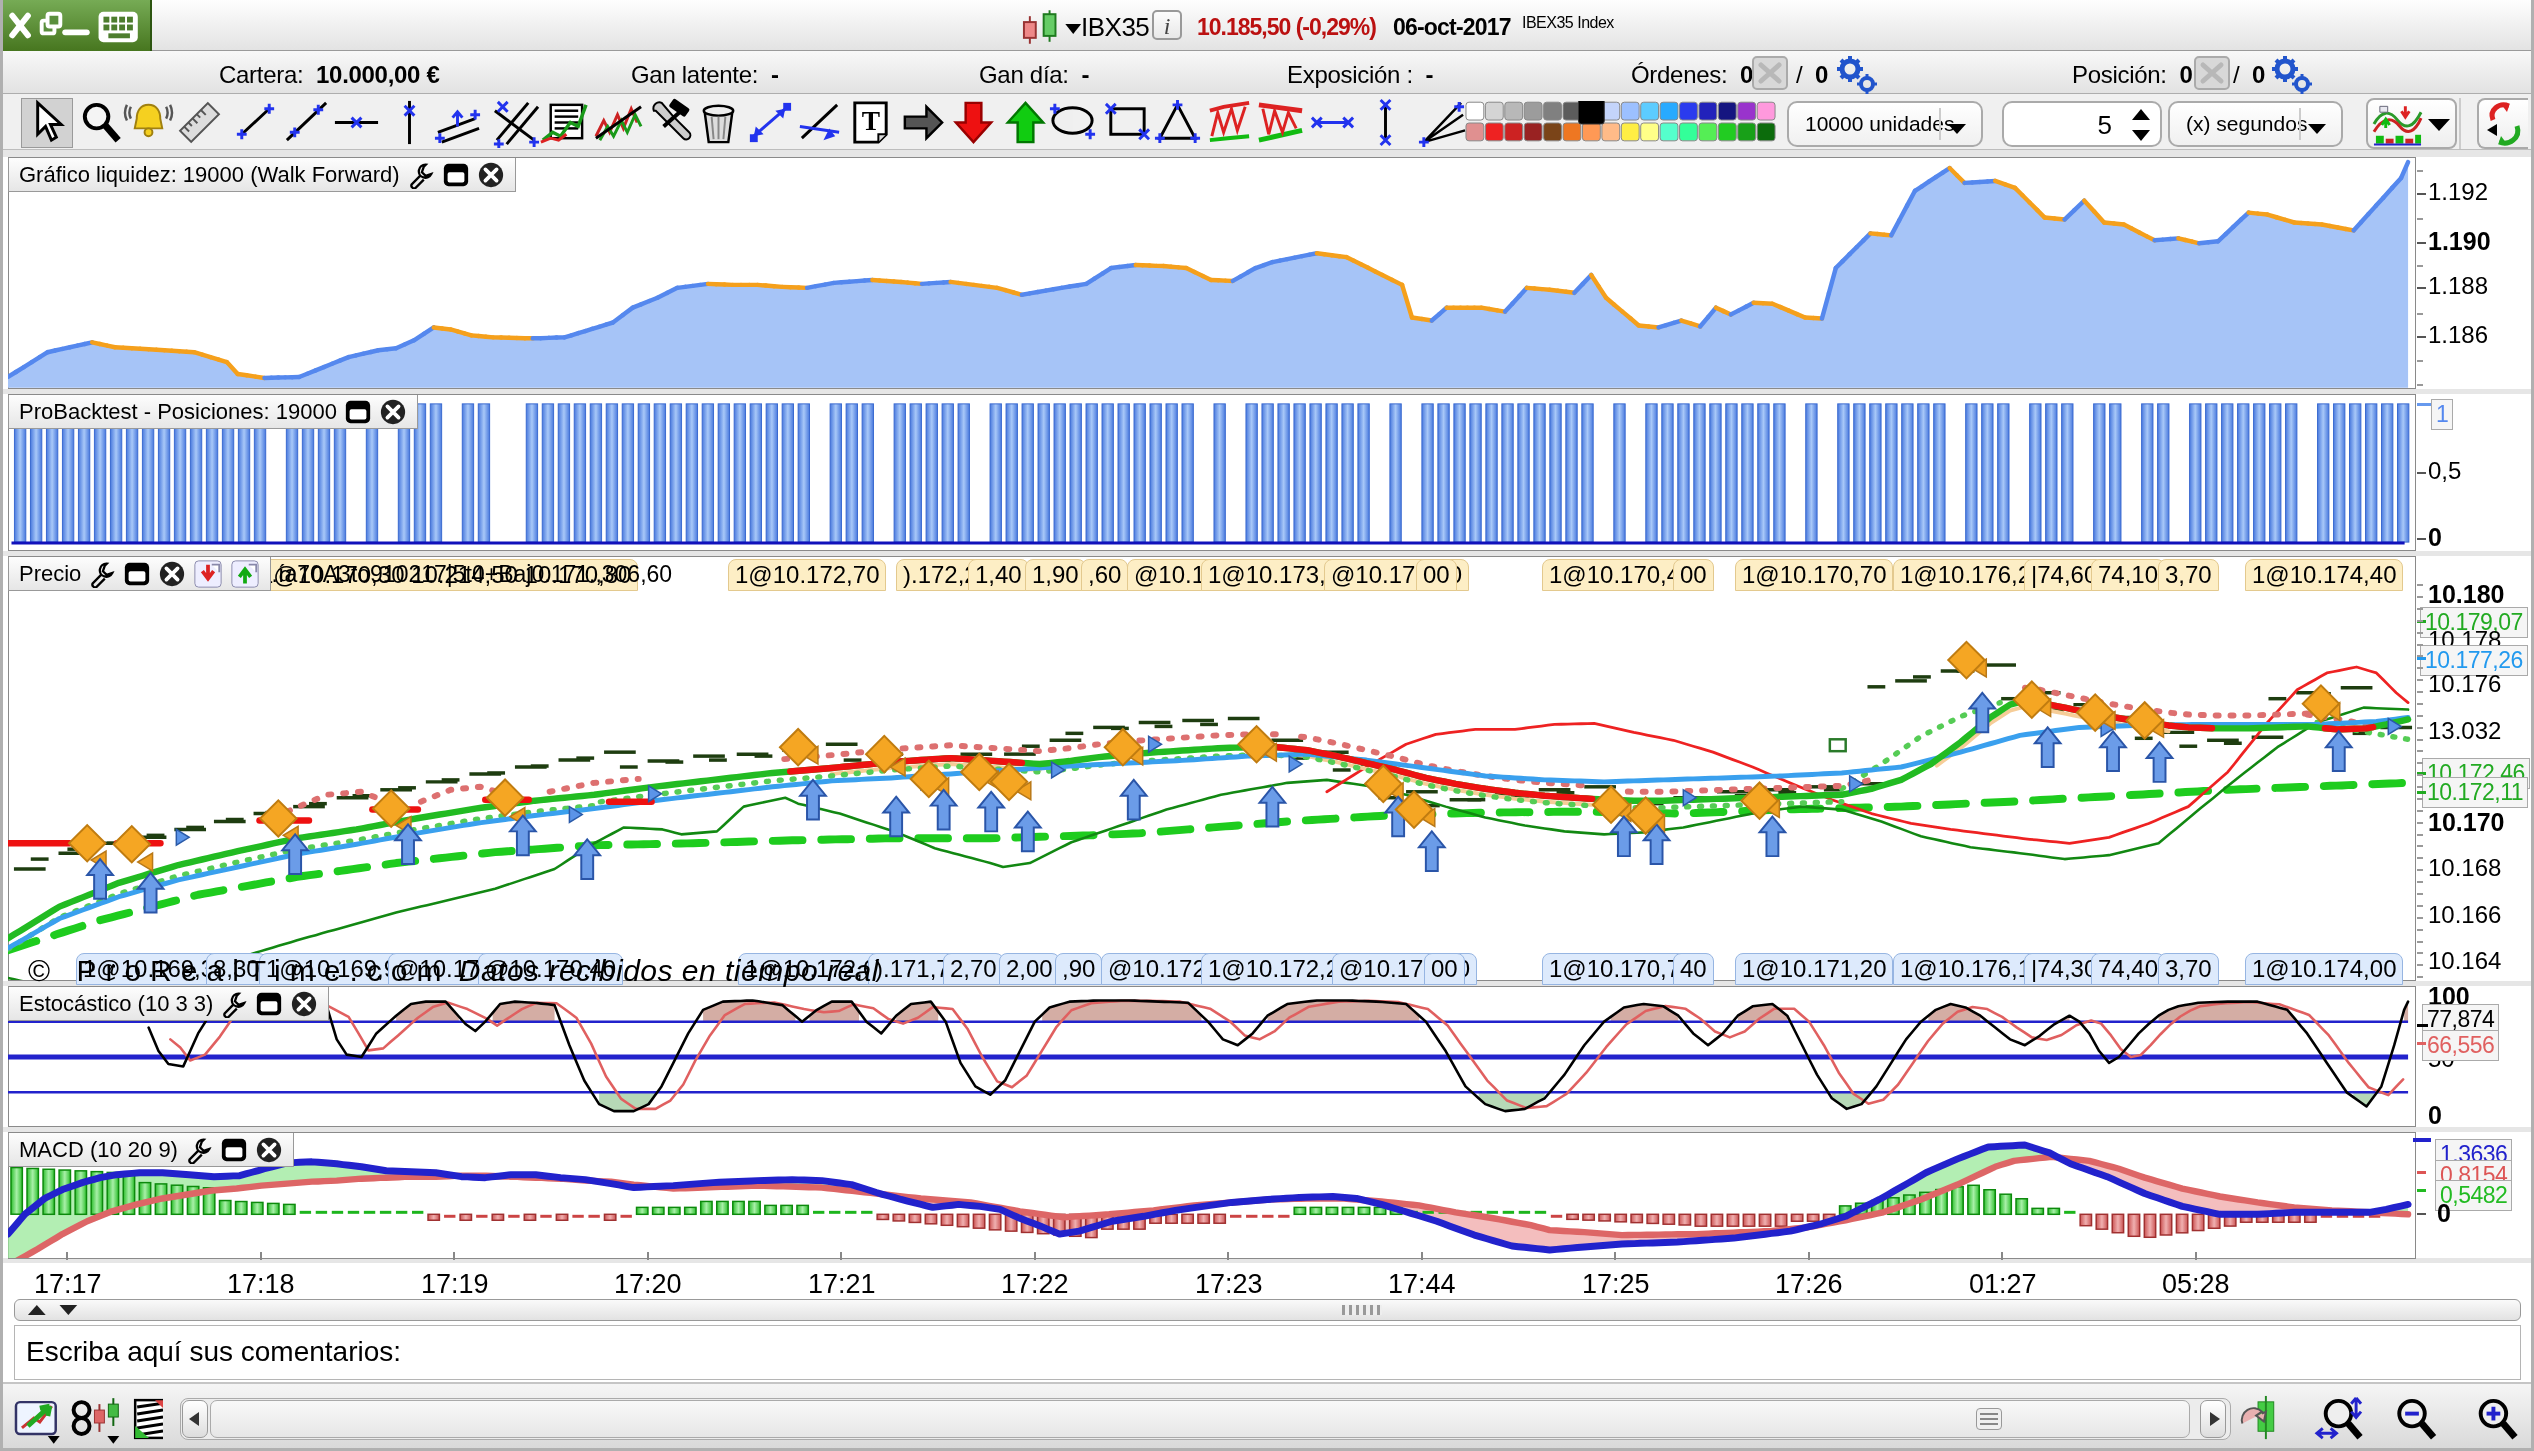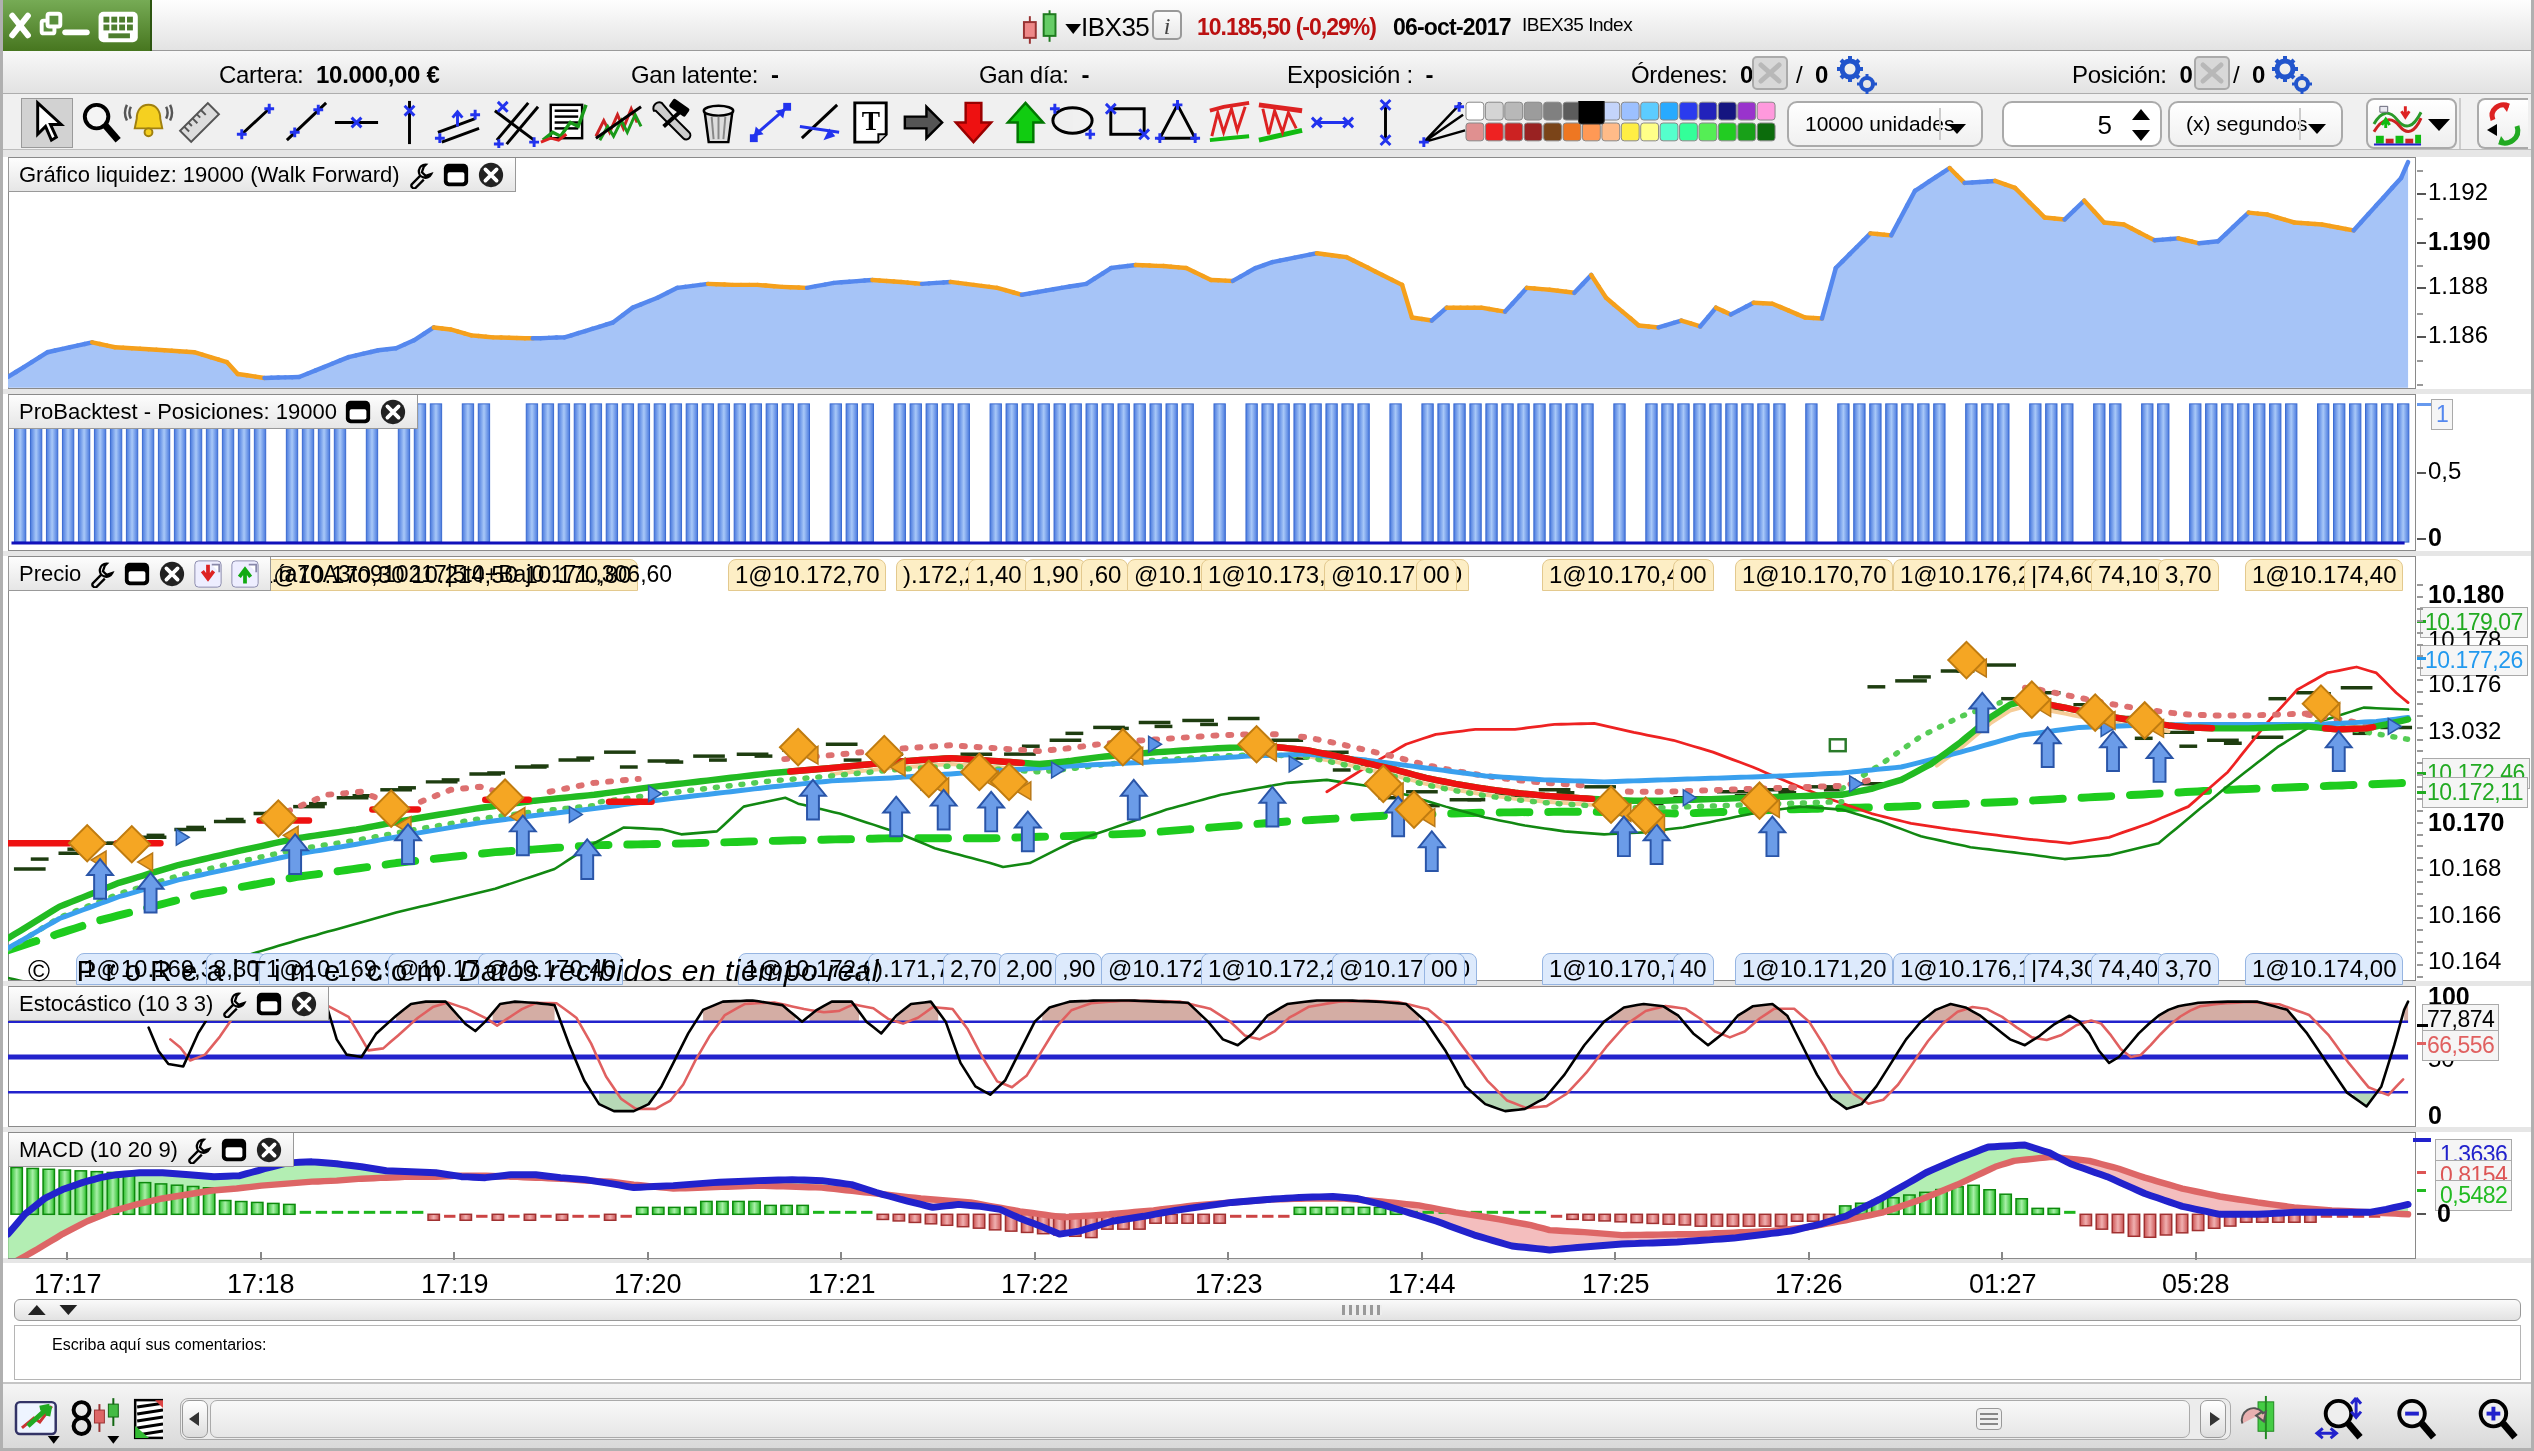--- a/index.html
+++ b/index.html
@@ -44,21 +44,21 @@
 <line x1="10" y1="8" x2="10" y2="36" stroke="#993333" stroke-width="2"></line>
 <rect x="4" y="14" width="12" height="16" fill="#e88" stroke="#993333" stroke-width="2"></rect>
 <line x1="30" y1="2" x2="30" y2="34" stroke="#1e7a1e" stroke-width="2"></line>
 <rect x="24" y="6" width="12" height="22" fill="#6c6" stroke="#1e7a1e" stroke-width="2"></rect>
 <path d="M46 16 L62 16 L54 26 Z" fill="#000"></path>
   </svg>
 <div class="abs" style="left:1081px;top:12px;font-size:26px;color:#000;letter-spacing:-0.5px">IBX35</div>
 <div class="abs" style="left:1152px;top:10px;width:30px;height:30px;border:2px solid #999;border-radius:5px;background:linear-gradient(#fcfcfc,#e8e8e8);text-align:center;font-size:24px;font-style:italic;font-family:'Liberation Serif',serif;color:#444;line-height:28px">i</div>
 <div class="abs" style="left:1197px;top:14px;font-size:23px;font-weight:bold;color:#bb1111;letter-spacing:-1px">10.185,50 (-0,29%)</div>
 <div class="abs" style="left:1393px;top:14px;font-size:23px;font-weight:bold;color:#000;letter-spacing:-0.8px">06-oct-2017</div>
-<div class="abs" style="left:1522px;top:14px;font-size:19px;color:#000;letter-spacing:-0.5px">IBEX35 Index</div>
+<div class="abs" style="left:1522px;top:14px;font-size:16px;color:#000;letter-spacing:-0.5px">IBEX35 Index</div>
 <div class="abs bar2"></div>
 <div class="abs" style="left:219px;top:61px;font-size:24px;letter-spacing:-0.3px">Cartera:&nbsp; <b>10.000,00 €</b></div>
 <div class="abs" style="left:631px;top:61px;font-size:24px;letter-spacing:-0.3px">Gan latente:&nbsp; <b>-</b></div>
 <div class="abs" style="left:979px;top:61px;font-size:24px;letter-spacing:-0.3px">Gan día:&nbsp; <b>-</b></div>
 <div class="abs" style="left:1287px;top:61px;font-size:24px;letter-spacing:-0.3px">Exposición : &nbsp;<b>-</b></div>
 <div class="abs" style="left:1631px;top:61px;font-size:24px;letter-spacing:-0.3px">Órdenes:&nbsp; <b>0</b></div>
 <div class="abs" style="left:2072px;top:61px;font-size:24px;letter-spacing:-0.3px">Posición:&nbsp; <b>0</b></div>
 <div class="abs" style="left:1796px;top:61px;font-size:24px;letter-spacing:-0.3px">/&nbsp; <b>0</b></div>
 <div class="abs" style="left:2233px;top:61px;font-size:24px;letter-spacing:-0.3px">/&nbsp; <b>0</b></div>
 <svg class="abs" style="left:1752px;top:56px" width="36" height="34" viewBox="0 0 36 34">
@@ -1446,21 +1446,21 @@
 <div class="abs" style="left:2001px;top:1252px;width:2px;height:8px;background:#888"></div>
 <div class="tm" style="left:2162px">05:28</div>
 <div class="abs" style="left:2195px;top:1252px;width:2px;height:8px;background:#888"></div>
 <div class="abs" style="left:14px;top:1299px;width:2507px;height:22px;background:linear-gradient(#fafafa,#e2e2e2);border:1px solid #999;border-radius:6px"></div>
 <svg class="abs" style="left:24px;top:1302px" width="69" height="16" viewBox="0 0 70 16">
     <path d="M4 13 L13 3 L22 13 Z" fill="#222"></path>
     <path d="M36 3 L54 3 L45 13 Z" fill="#222"></path>
   </svg>
 <div class="abs" style="left:1342px;top:1305px;width:40px;height:10px;background:repeating-linear-gradient(90deg,#999 0 3px,#eee 3px 7px)"></div>
 <div class="abs" style="left:14px;top:1325px;width:2507px;height:55px;background:#fff;border:1px solid #b5b5b5"></div>
-<div class="abs" style="left:52px;top:1336px;font-size:16px">Escriba aquí sus comentarios:</div>
+<div class="abs" style="left:26px;top:1336px;font-size:28px">Escriba aquí sus comentarios:</div>
 <div class="abs" style="left:0;top:1382px;width:2534px;height:2px;background:#c5c5c5"></div>
 <div class="abs" style="left:0;top:1384px;width:2534px;height:67px;background:linear-gradient(#f5f5f5,#d8d8d8)"></div>
 <svg class="abs" style="left:14px;top:1396px" width="149" height="50" viewBox="0 0 150 50">
 <rect x="2" y="6" width="40" height="32" rx="4" fill="#eef4ff" stroke="#336" stroke-width="2.5"></rect>
 <path d="M8 32 L20 22 L26 26 L38 10" stroke="#c33" stroke-width="3" fill="none"></path>
 <path d="M14 30 L36 10 M36 10 l-10 2 m10 -2 l-2 10" stroke="#2a2" stroke-width="5" fill="none"></path>
 <path d="M34 40 l12 0 l-6 8 Z" fill="#000"></path>
 <g transform="translate(58,0)">
       <circle cx="10" cy="14" r="8" fill="none" stroke="#000" stroke-width="4"></circle>
       <circle cx="10" cy="30" r="8" fill="none" stroke="#000" stroke-width="4"></circle>

